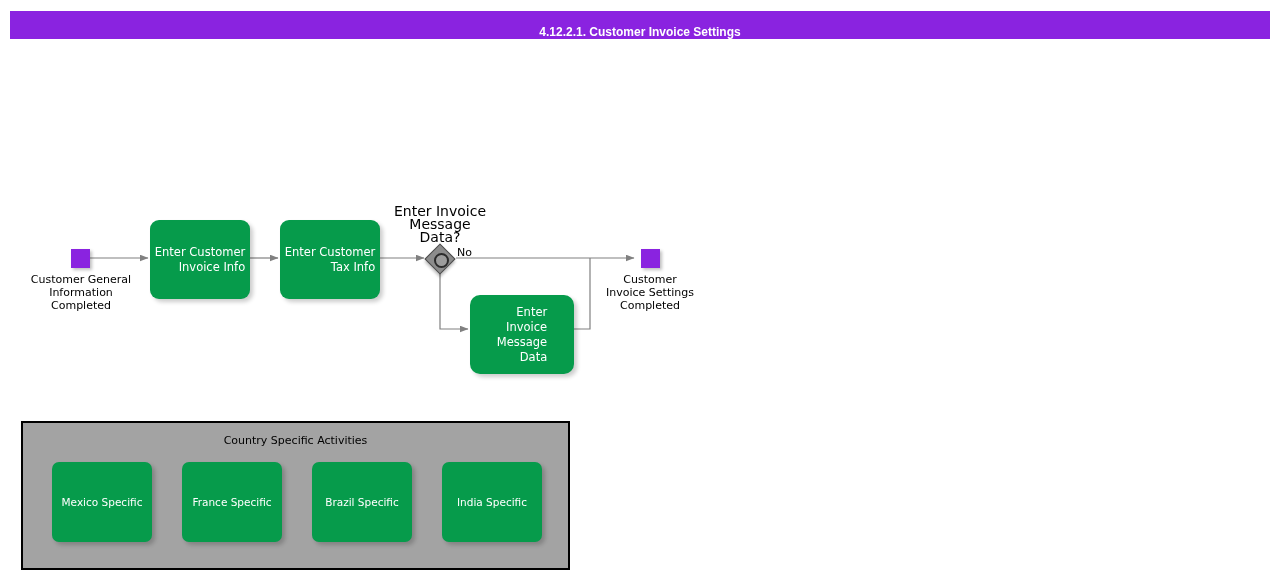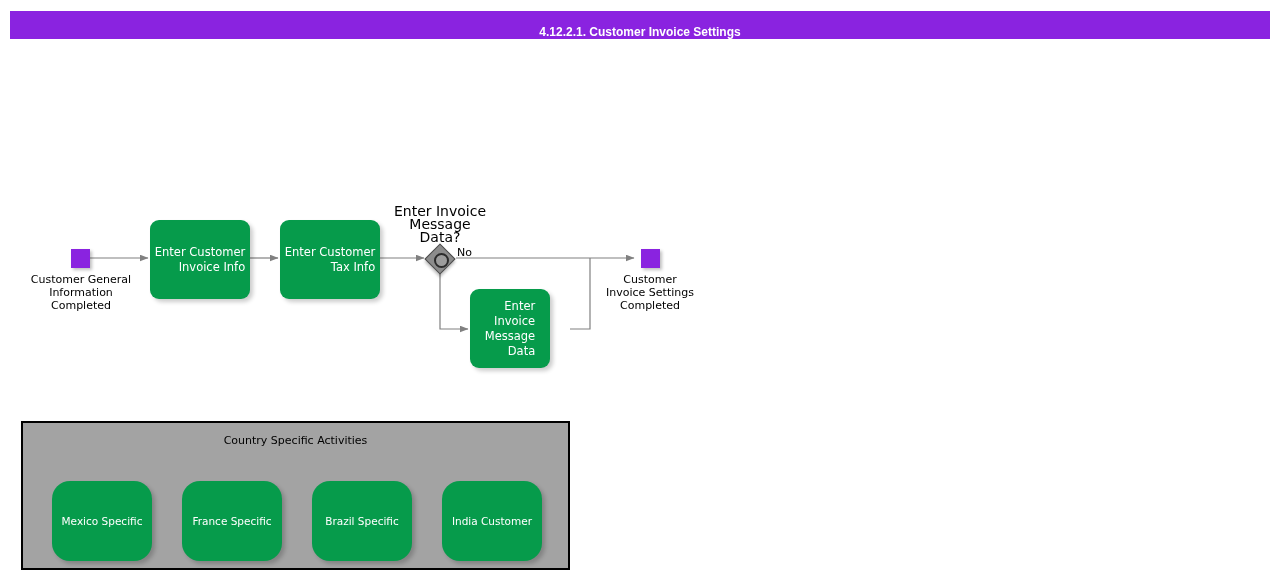--- a/index.html
+++ b/index.html
@@ -126,22 +126,21 @@
     font-size: 11.5px;
     line-height: 15px;
     font-family: "DejaVu Sans", sans-serif;
     white-space: pre-line;
     box-sizing: border-box;
     padding: 2px;
   }
   .task.small {
     font-size: 10.5px;
     line-height: 14px;
-    border-radius: 18px;
-    margin-top: 19px;
+    border-radius: 7px;
   }
 
   
   #gateway {
     position: absolute;
     left: 426px;
     top: 245px;
     width: 28px;
     height: 28px;
   }
@@ -258,35 +257,35 @@
 
   <div id="gateway-label">Enter Invoice
 Message
 Data?</div>
   <div id="gateway">
     <div class="diamond"></div>
     <div class="ring"></div>
   </div>
   <div class="flow-label" style="left:457px; top:246px;">No</div>
 
-  <div class="task" style="left:470px; top:289px; width:80px; height:79px;">Enter
+  <div class="task" style="left:470px; top:295px; width:104px; height:79px;border-radius:10px;">Enter
 Invoice
 Message
 Data</div>
 
   <div class="event" style="left:641px; top:249px;"></div>
   <div class="event-label" style="left:585px; top:273px; width:130px;">Customer
 Invoice Settings
 Completed</div>
 
   <div id="country-group">
     <div id="country-group-title">Country Specific Activities</div>
 
     <div class="task small country-task" style="left:29px;">Mexico Specific</div>
 
     <div class="task small country-task" style="left:159px;">France Specific</div>
 
     <div class="task small country-task" style="left:289px;">Brazil Specific</div>
 
-    <div class="task small country-task" style="left:419px;">India Customer</div>
+    <div class="task small country-task" style="left:419px;">India Specific</div>
   </div>
 
 </div>
 
 </body></html>

